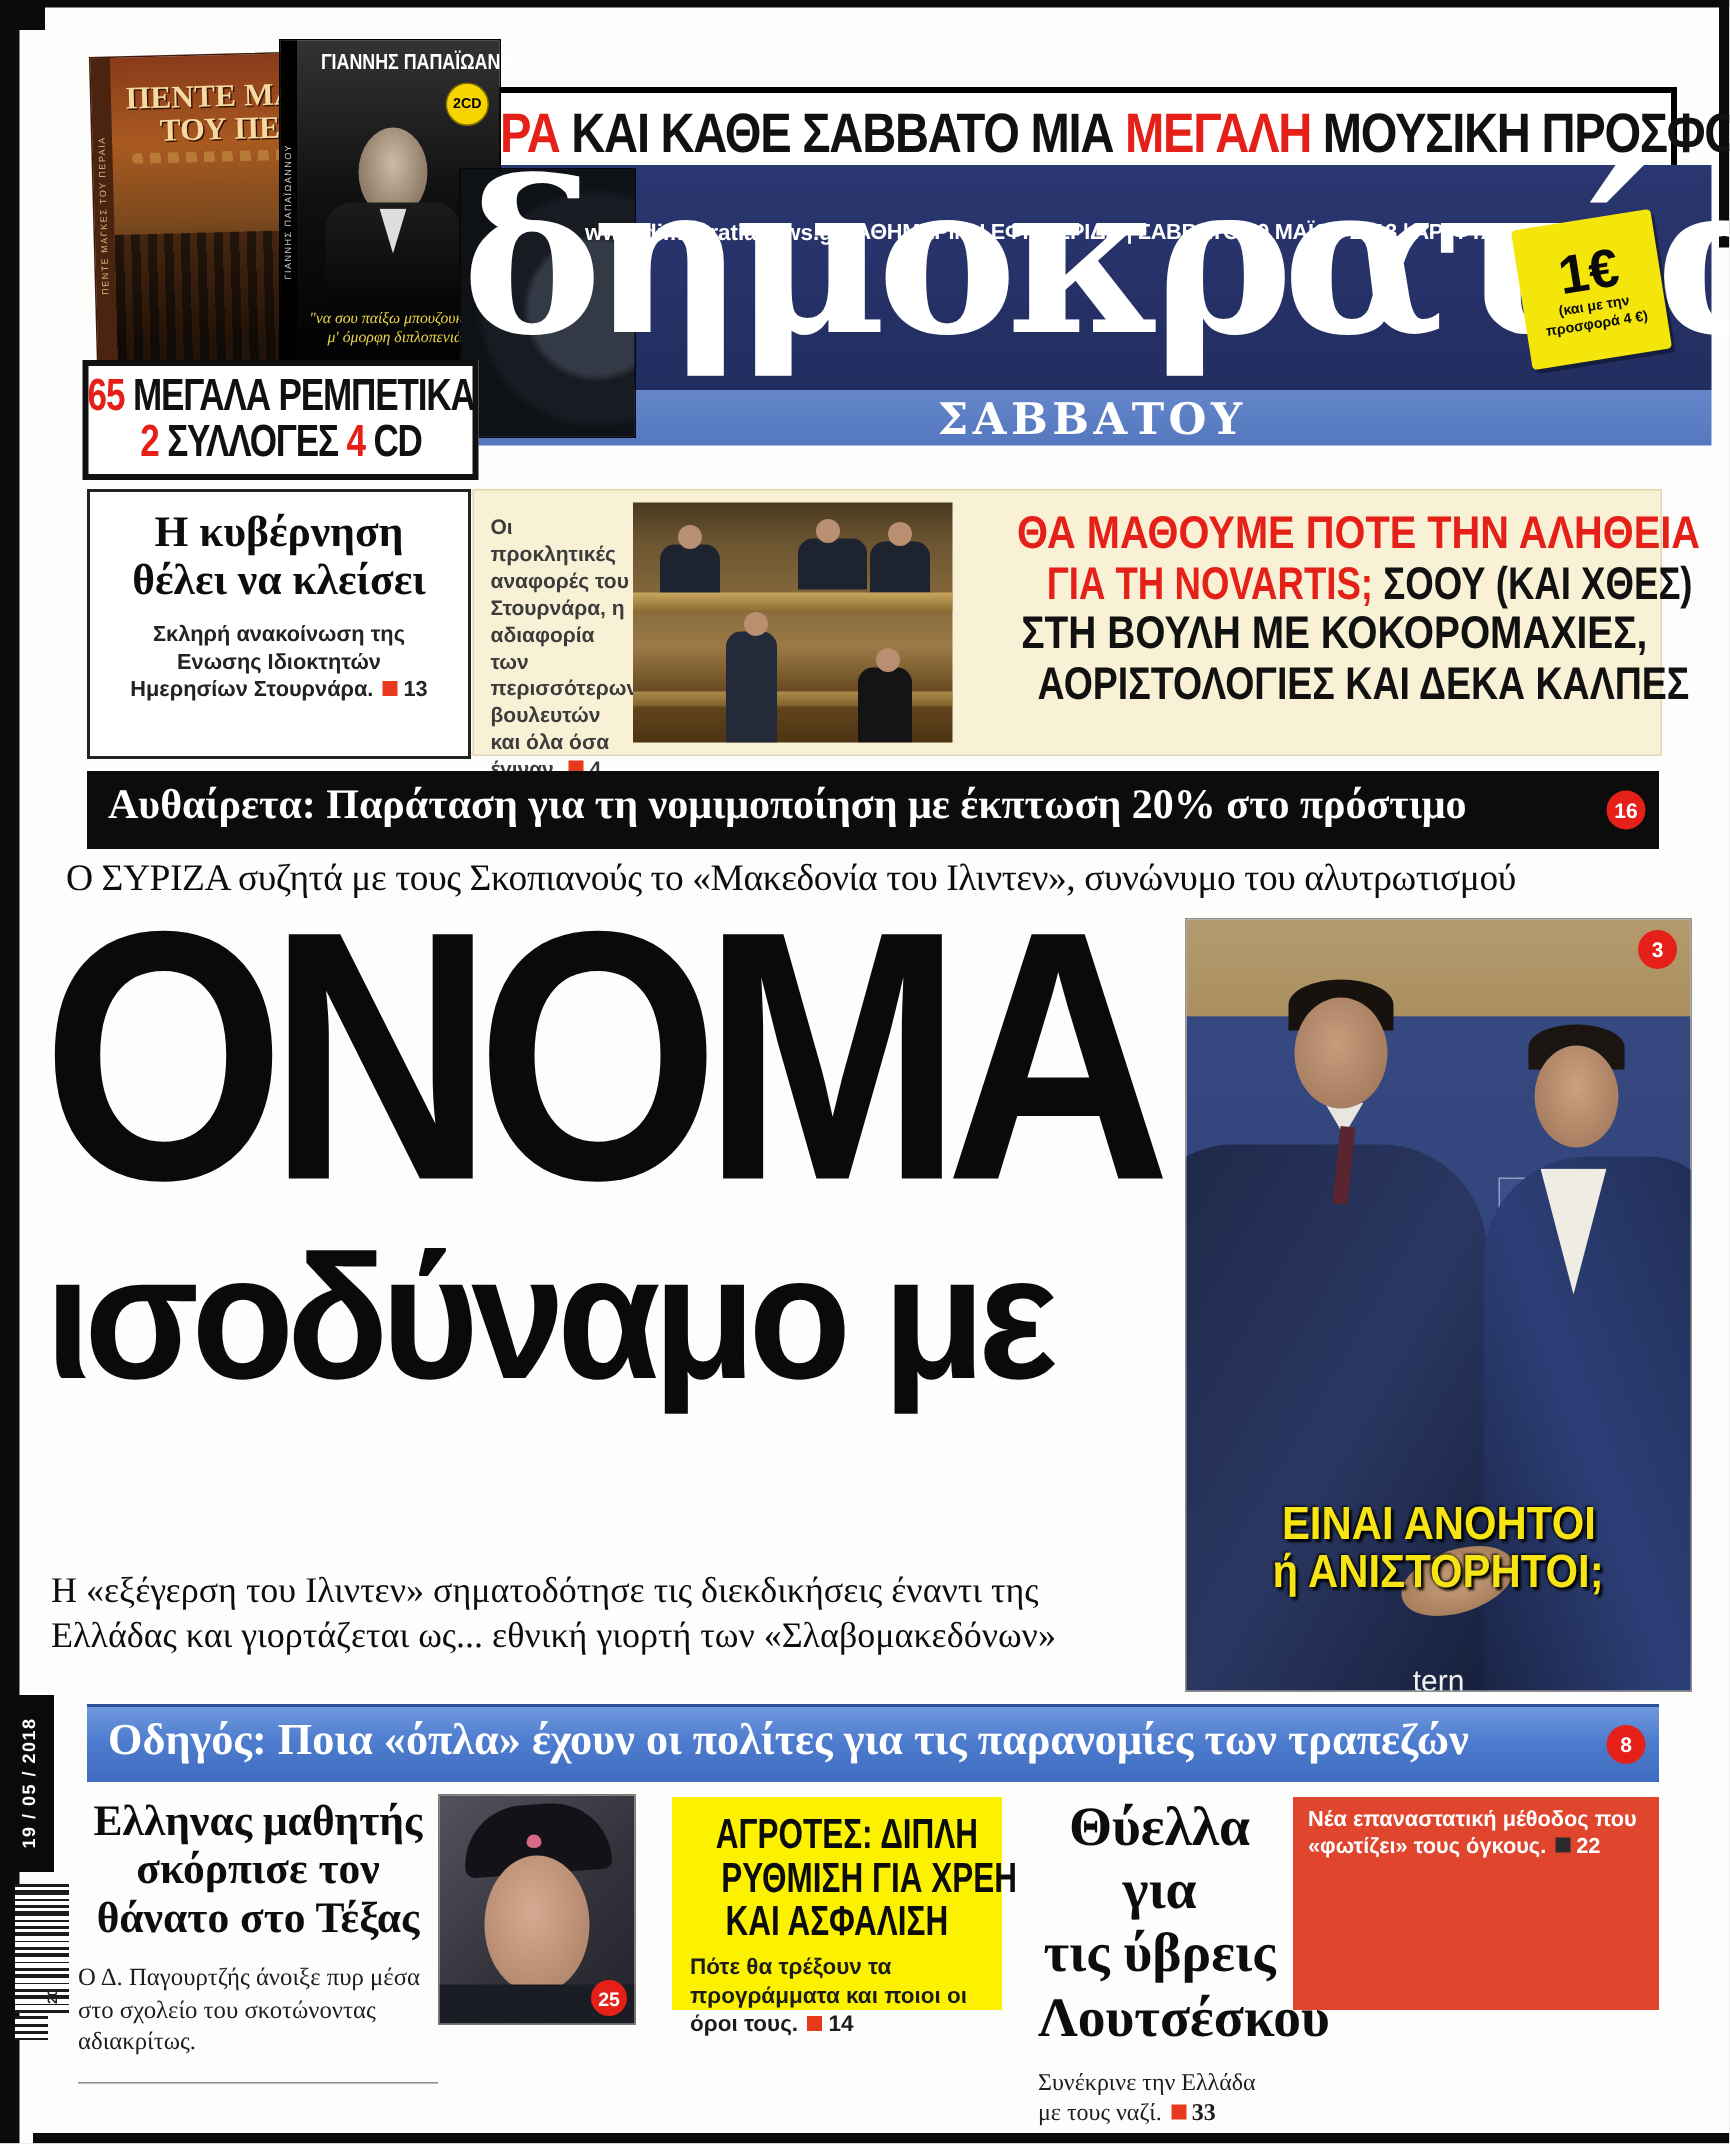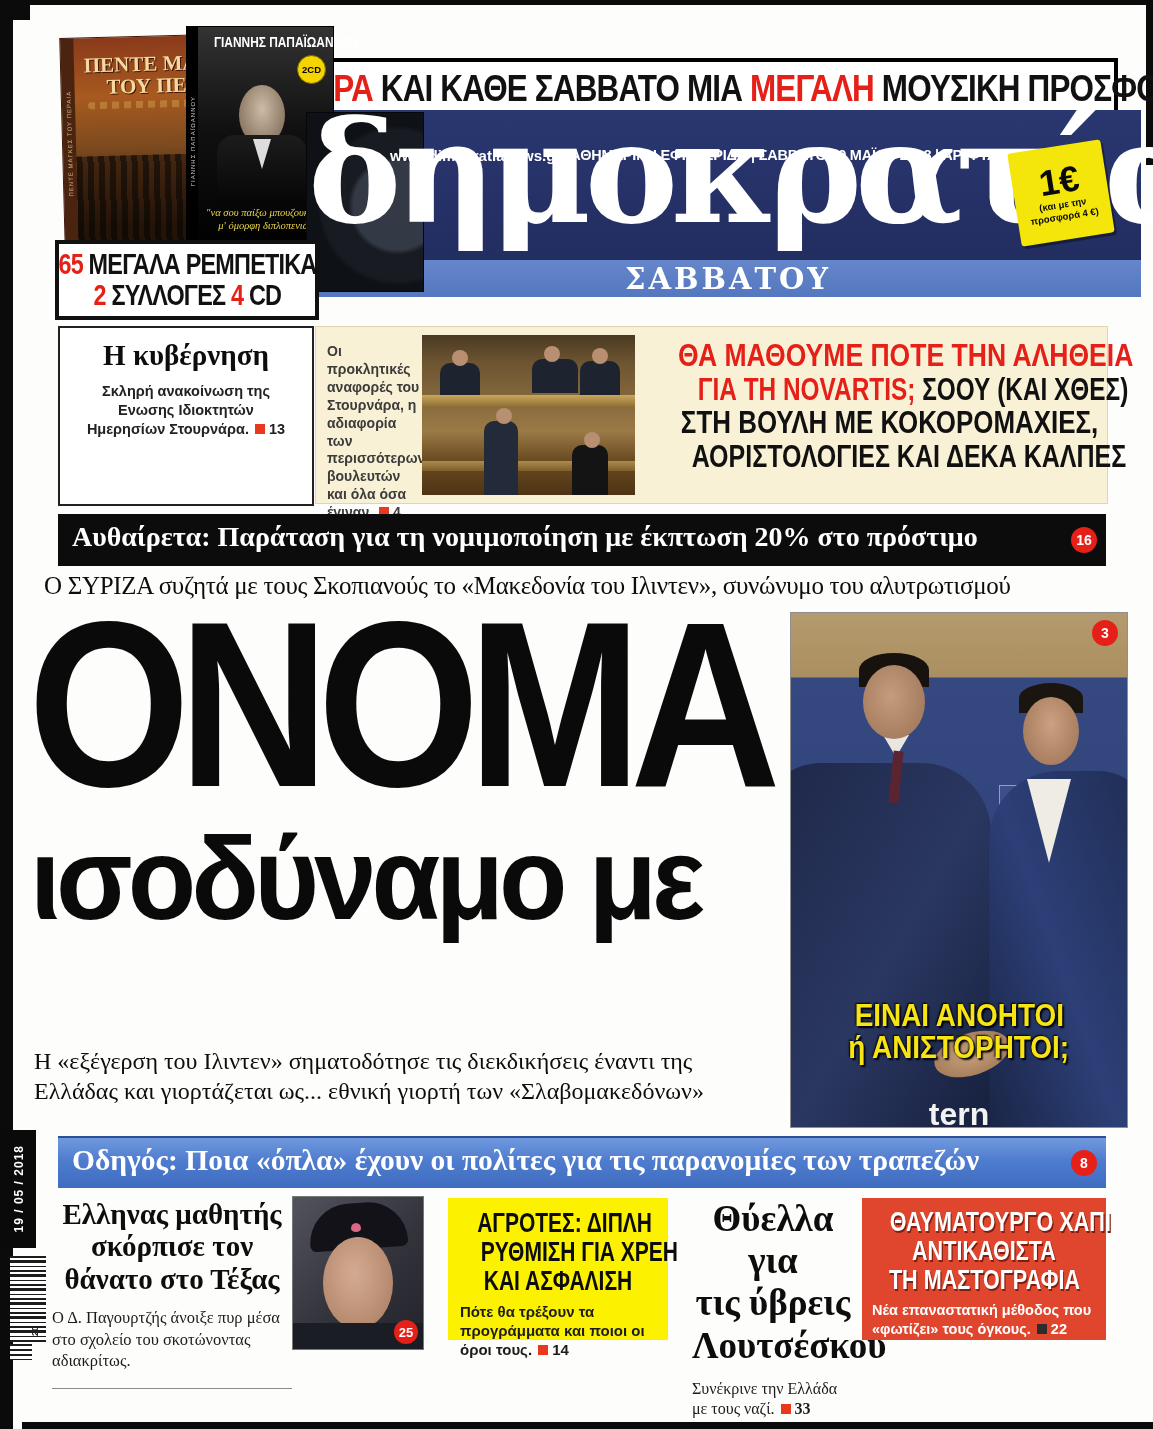--- a/index.html
+++ b/index.html
@@ -115,21 +115,21 @@
   .manL-tie{left:100px;top:138px;width:10px;height:52px;background:#5a2430;transform:rotate(6deg);}
   .manR-body{left:198px;top:158px;width:160px;height:356px;border-radius:70px 50px 0 0;
     background:linear-gradient(250deg,#1f2c52 0%,#2c3f77 55%,#1a2546 100%);}
   .manR-shirt{left:236px;top:166px;width:44px;height:84px;background:#efece4;clip-path:polygon(0 0,100% 0,50% 100%);}
   .manR-head{left:232px;top:84px;width:56px;height:68px;border-radius:50%;background:radial-gradient(ellipse at 50% 40%,#cba181,#9c7154);}
   .manR-hair{left:228px;top:70px;width:64px;height:30px;border-radius:50% 50% 0 0;background:#1a1510;}
   .hands{left:142px;top:420px;width:78px;height:42px;border-radius:50%;background:radial-gradient(#caa17d,#9a7150);transform:rotate(-18deg);}
   .ycap{position:absolute;left:0;bottom:62px;width:100%;text-align:center;color:#f7e414;font-weight:bold;line-height:1.05;
     text-shadow:2px 2px 2px #000,-1px -1px 2px #000;}
   .ycap .cx{font-size:31px;--sx:.9;}
-  .ptn{position:absolute;left:0;bottom:-6px;width:100%;text-align:center;color:#f2f2f2;font-weight:bold;font-size:32px;}
+  .ptn{position:absolute;left:0;bottom:-6px;width:100%;text-align:center;color:#f2f2f2;font-weight:normal;font-size:20px;}
   .photo .pgc{position:absolute;right:9px;top:7px;}
   .strip-blue{left:58px;top:1136px;width:1048px;height:50px;color:#fff;
     background:linear-gradient(180deg,#7099de 0%,#4e7cce 45%,#3f6cc0 100%);border-top:2px solid #2c4f96;}
   .strip-blue .tx{position:absolute;left:14px;top:6px;font-family:"Liberation Serif",serif;font-weight:bold;font-size:29.5px;}
   .strip-blue .pgc{position:absolute;right:9px;top:12px;}
   
   .texas{left:52px;top:1198px;width:240px;text-align:center;}
   .texas .tt{font-family:"Liberation Serif",serif;font-weight:bold;font-size:29px;line-height:1.12;color:#0d0d0d;}
   .texas .ts{margin-top:12px;text-align:left;font-family:"Liberation Serif",serif;font-size:16.5px;line-height:1.3;color:#1c1c1c;}
   .divider{height:1px;background:#8a8a8a;}
@@ -226,20 +226,21 @@
       <span class="red">65</span>&nbsp;<span>ΜΕΓΑΛΑ ΡΕΜΠΕΤΙΚΑ</span>
     </span>
     <span class="cx">
       <span class="red">2</span>&nbsp;<span>ΣΥΛΛΟΓΕΣ</span>&nbsp;<span class="red">4</span>&nbsp;<span>CD</span>
     </span>
   </div>
 
   <div class="abs kbox">
     <div class="kt">
       <div>Η κυβέρνηση</div>
+      <div>θέλει να κλείσει</div>
     </div>
     <div class="ks">
       <span>Σκληρή ανακοίνωση της Ενωσης Ιδιοκτητών Ημερησίων Στουρνάρα.</span>
       <span class="sq"></span><b>13</b>
     </div>
   </div>
 
   <div class="abs cream">
     <div class="vcap">
       <span>Οι προκλητικές αναφορές του Στουρνάρα, η αδιαφορία των περισσότερων βουλευτών και όλα όσα έγιναν.</span>
@@ -351,24 +352,19 @@
       <div>Λουτσέσκου</div>
     </div>
     <div class="ls">
       <span>Συνέκρινε την Ελλάδα με τους ναζί.</span>
       <span class="sq"></span><b>33</b>
     </div>
     <div class="divider" style="margin-top:14px;"></div>
   </div>
 
   <div class="abs rbox">
-    <div class="rt">
-      <div><span class="cx">ΘΑΥΜΑΤΟΥΡΓΟ ΧΑΠΙ</span></div>
-      <div><span class="cx">ΑΝΤΙΚΑΘΙΣΤΑ</span></div>
-      <div><span class="cx">ΤΗ ΜΑΣΤΟΓΡΑΦΙΑ</span></div>
-    </div>
     <div class="rs">
       <span>Νέα επαναστατική μέθοδος που «φωτίζει» τους όγκους.</span>
       <span class="sqd"></span><b>22</b>
     </div>
   </div>
 
 </div>
 
 </body></html>

